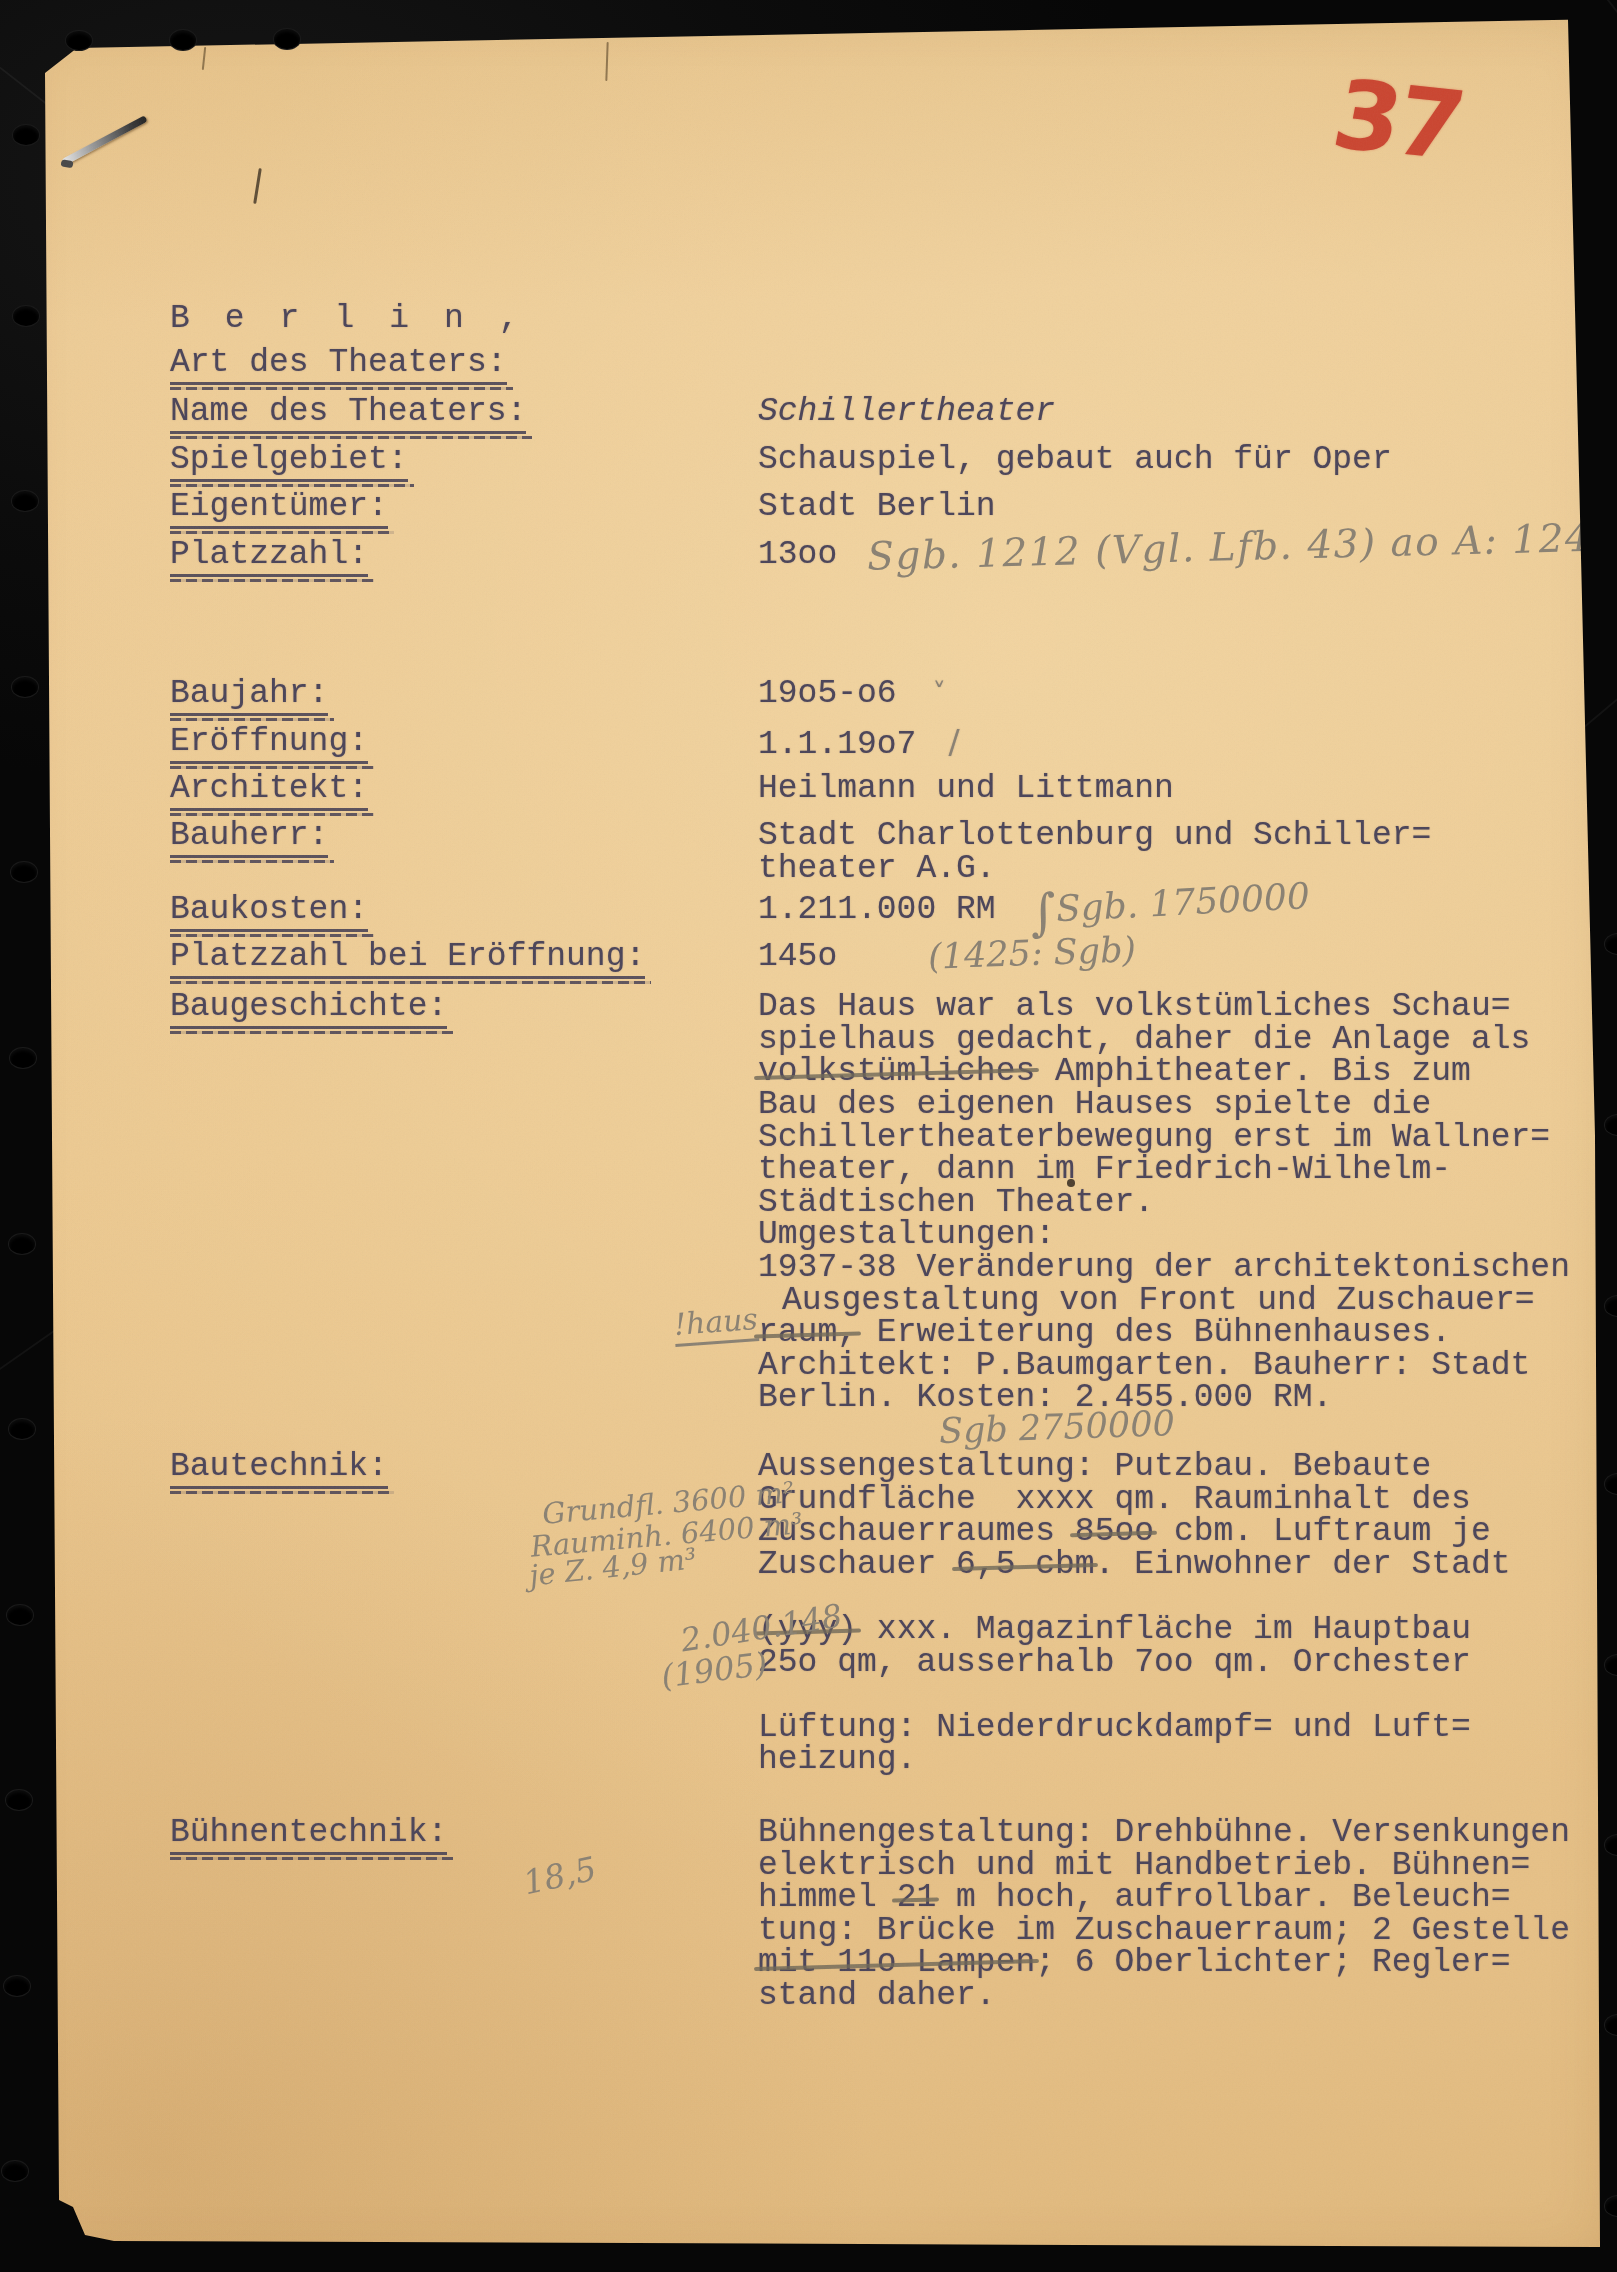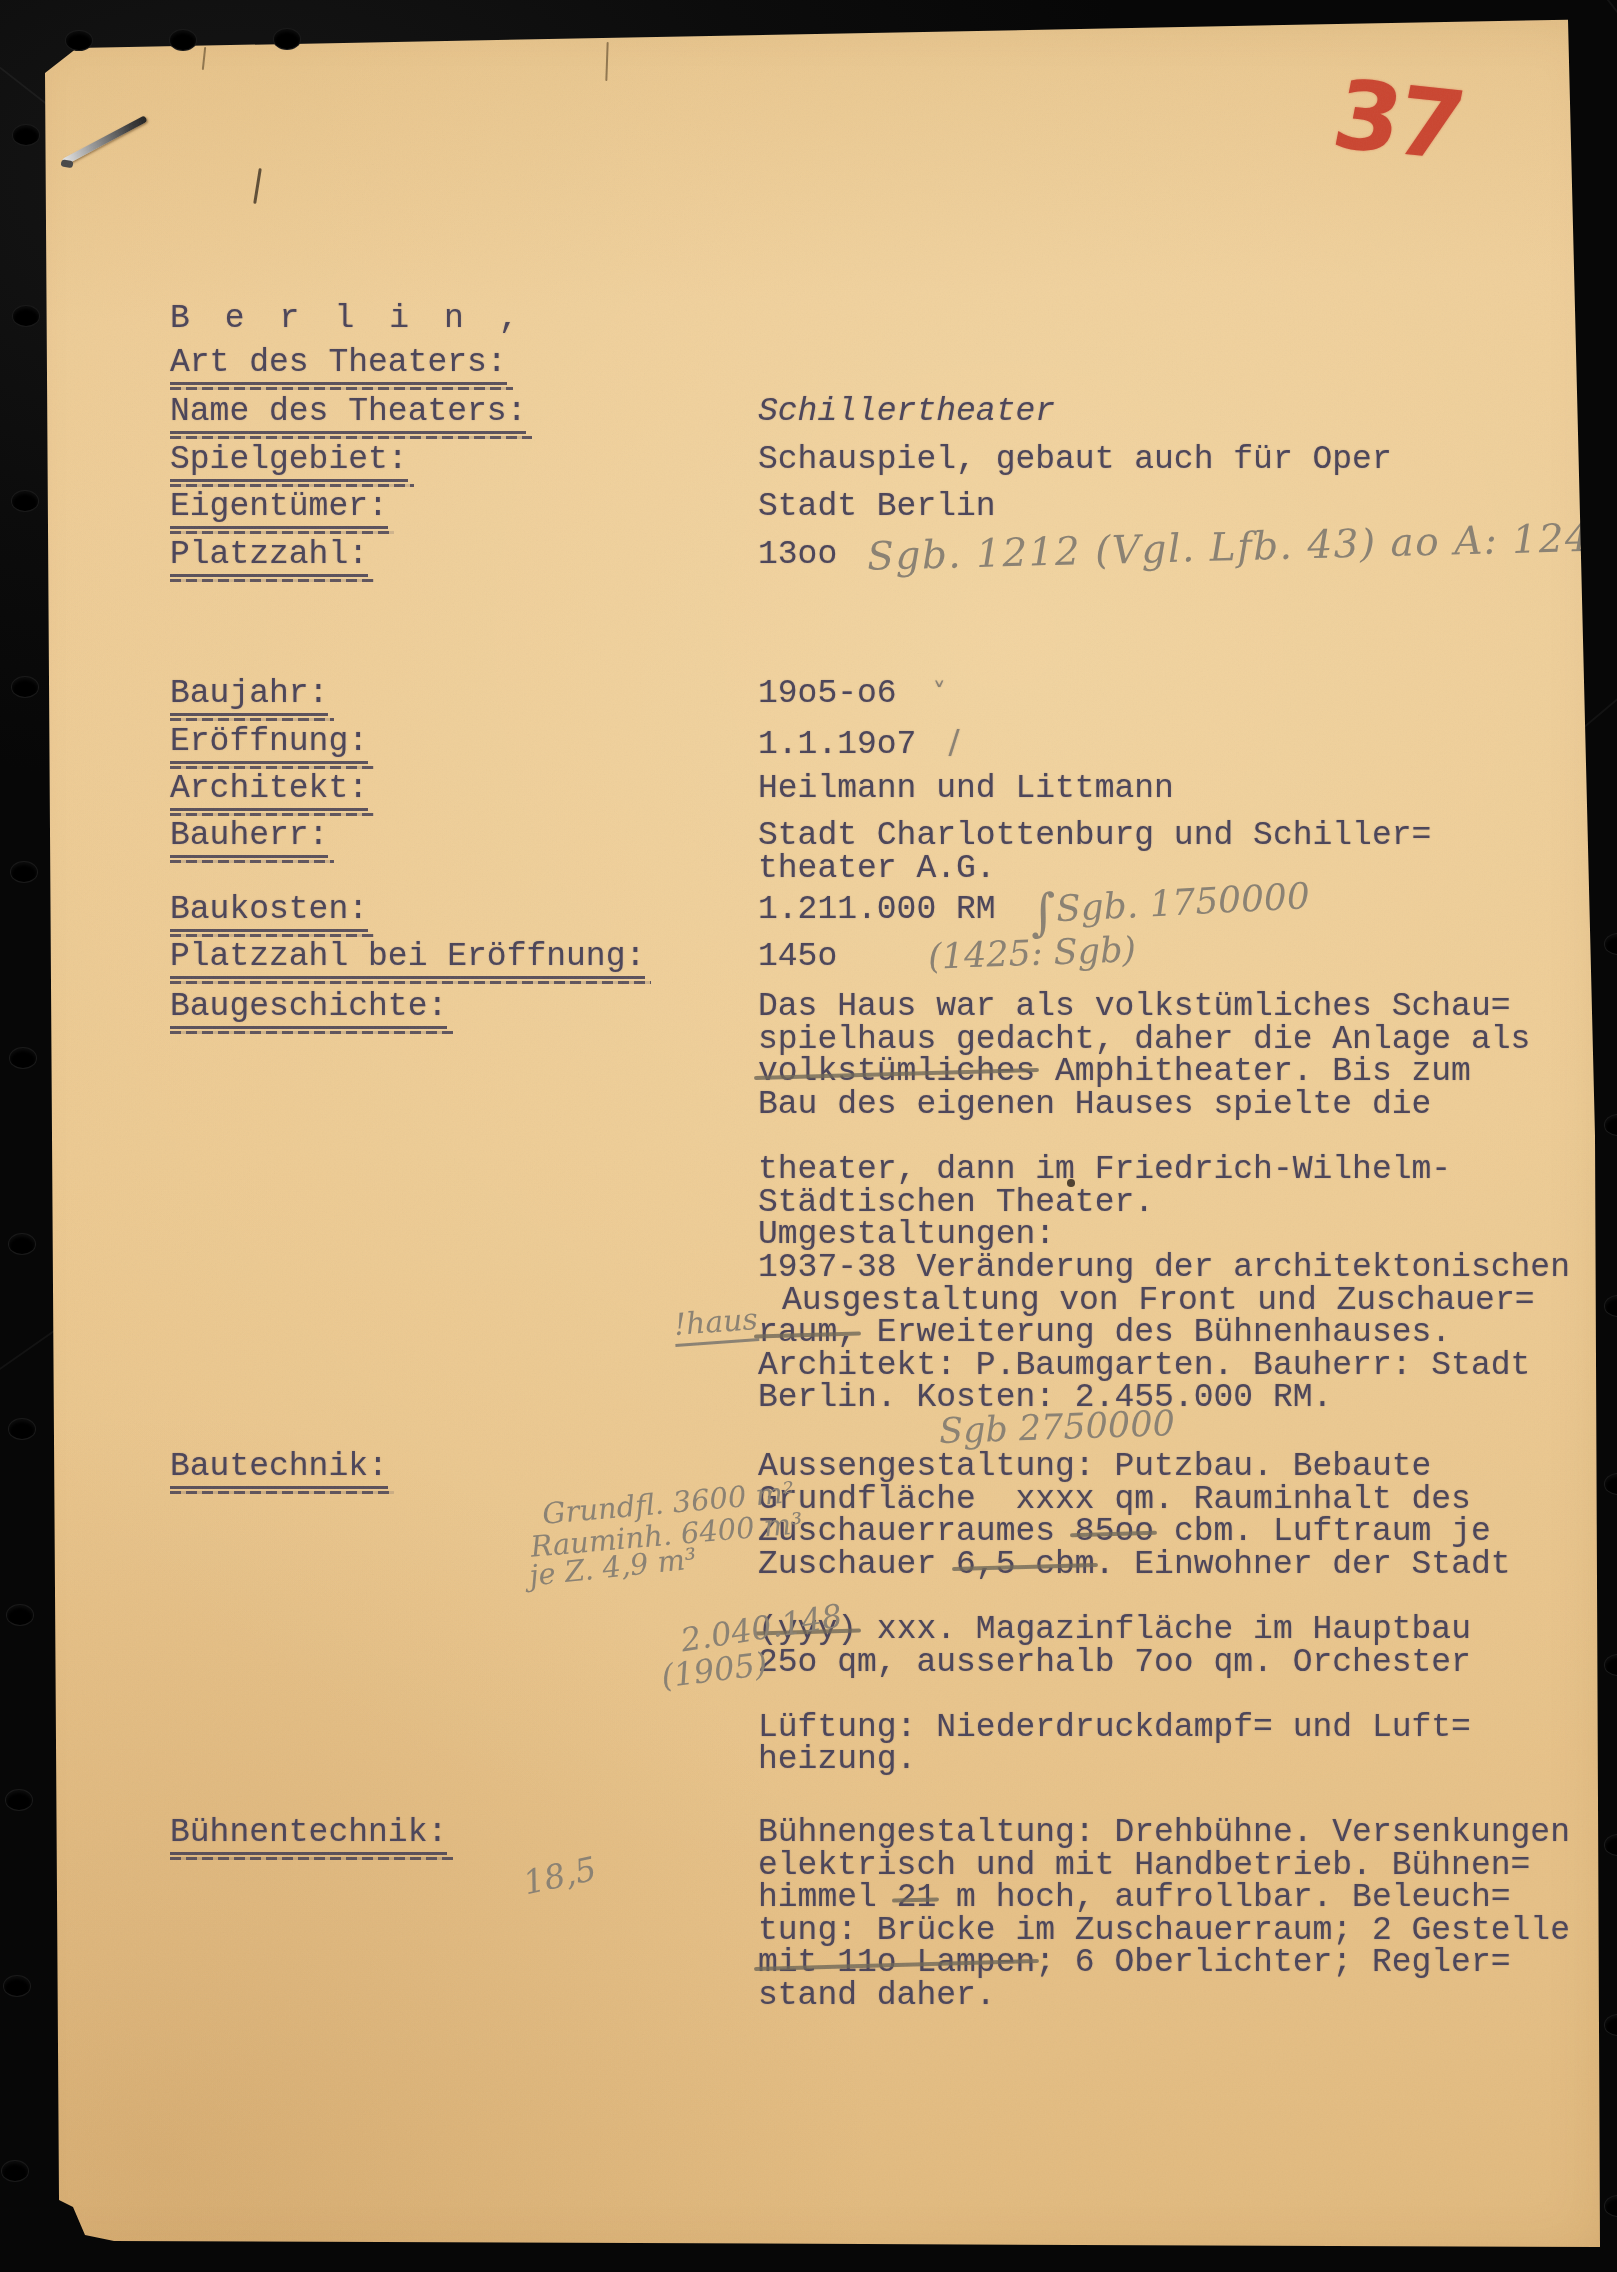--- a/index.html
+++ b/index.html
@@ -104,20 +104,21 @@
 
     <div class="tw" style="left:170px; top:939px;"><span class="ul">Platzzahl bei Eröffnung:</span></div>
     <div class="tw" style="left:758px; top:939px;">145o</div>
     <div class="hw" style="left:928px; top:933px; font-size:35px; transform:rotate(-2deg);">(1425: Sgb)</div>
 
     <div class="tw" style="left:170px; top:989px;"><span class="ul">Baugeschichte:</span></div>
     <div class="tw" style="left:758px; top:989px;">Das Haus war als volkstümliches Schau=</div>
     <div class="tw" style="left:758px; top:1022px;">spielhaus gedacht, daher die Anlage als</div>
     <div class="tw" style="left:758px; top:1054px;"><span class="st">volkstümliches</span><span> Amphitheater. Bis zum</span></div>
     <div class="tw" style="left:758px; top:1087px;">Bau des eigenen Hauses spielte die</div>
+    <div class="tw" style="left:758px; top:1120px;">Schillertheaterbewegung erst im Wallner=</div>
     <div class="tw" style="left:758px; top:1152px;">theater, dann im Friedrich-Wilhelm-</div>
     <div class="tw" style="left:758px; top:1185px;">Städtischen Theater.</div>
     <div class="tw" style="left:758px; top:1217px;">Umgestaltungen:</div>
     <div class="tw" style="left:758px; top:1250px;">1937-38 Veränderung der architektonischen</div>
     <div class="tw" style="left:758px; top:1283px;margin-left:24px;">Ausgestaltung von Front und Zuschauer=</div>
     <div class="tw" style="left:758px; top:1315px;"><span class="st">raum,</span><span> Erweiterung des Bühnenhauses.</span></div>
     <div class="tw" style="left:758px; top:1348px;text-align:right;">Architekt: P.Baumgarten. Bauherr: Stadt</div>
     <div class="tw" style="left:758px; top:1380px;">Berlin. Kosten: 2.455.000 RM.</div>
     <div class="hw" style="left:939px; top:1407px; font-size:35px; transform:rotate(-2deg);">Sgb 2750000</div>
     <div class="hw hw-underline" style="left:674px; top:1304px; font-size:30px; transform:rotate(-4deg);">!haus</div>

